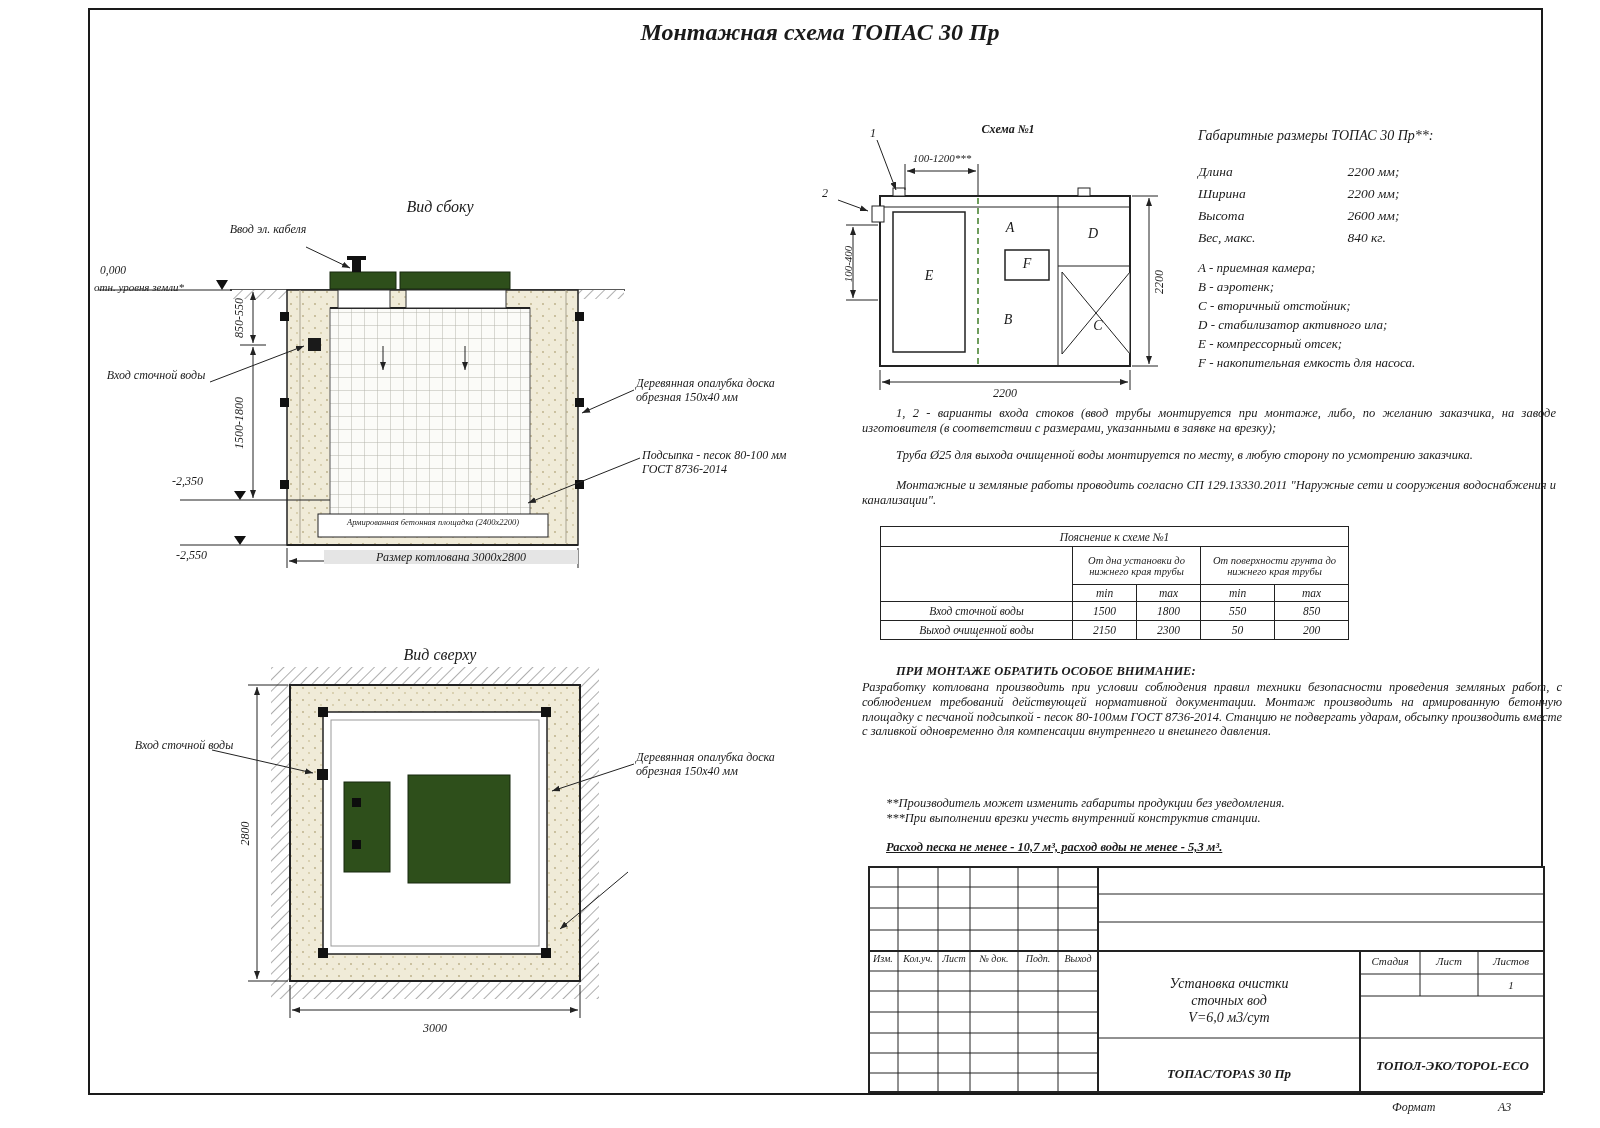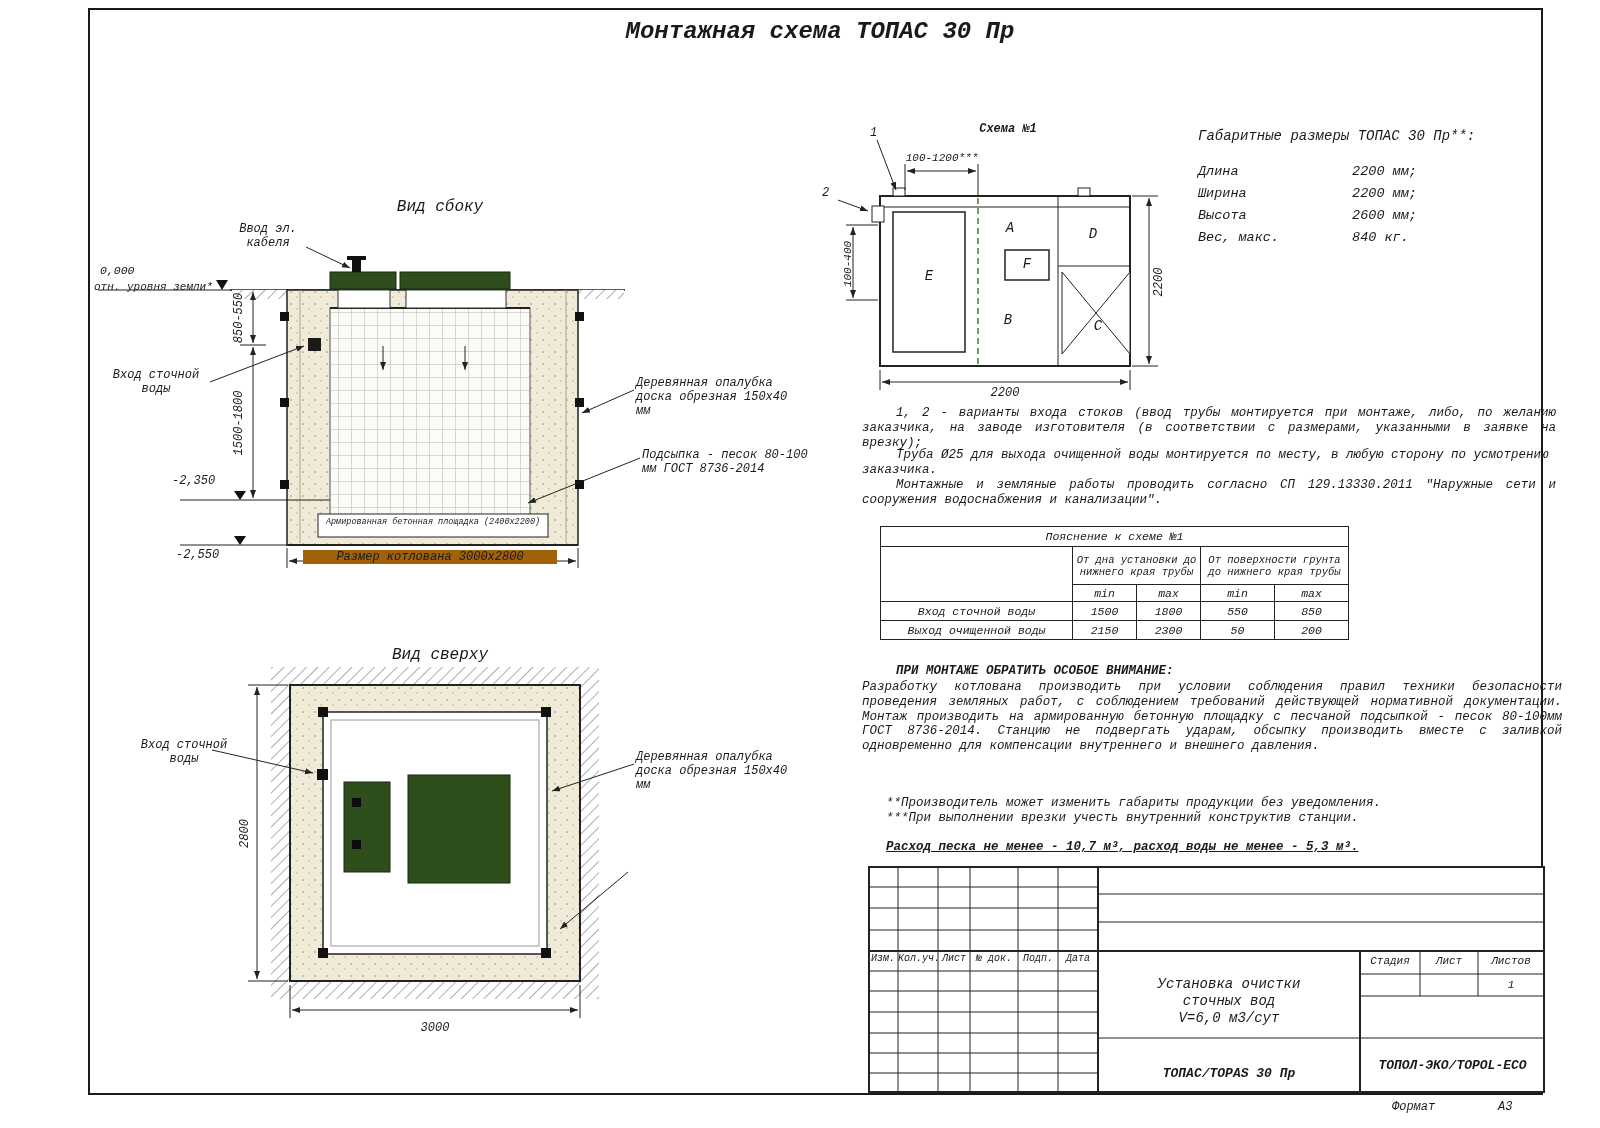--- a/index.html
+++ b/index.html
@@ -1,17 +1,17 @@
 <!DOCTYPE html>
 <html><head>
 <meta charset="utf-8">
 <style>
   html,body{margin:0;padding:0;background:#fff;}
   .sheet{position:relative;width:1600px;height:1128px;background:#fff;overflow:hidden;
-         font-family:Liberation Mono, monospace;color:#1a1a1a;}
+         font-family:Liberation Serif, serif;color:#1a1a1a;}
   .frame{position:absolute;left:88px;top:8px;width:1455px;height:1087px;
          border:2px solid #1a1a1a;box-sizing:border-box;}
   .lbl{position:absolute;font-size:12px;line-height:1.18;font-style:italic;color:#1a1a1a;white-space:normal;}
   .c{text-align:center;}
   .b{font-weight:bold;}
   .vlabel{position:absolute;transform:rotate(-90deg);transform-origin:0 0;text-align:center;
           font-size:12px;font-style:italic;}
   .just{text-align:justify;}
   svg .dim{stroke:#222;stroke-width:1;marker-start:url(#arr);marker-end:url(#arr);}
   svg .lead{stroke:#222;stroke-width:1;marker-end:url(#arr);}
@@ -180,21 +180,21 @@
   <div class="lbl c" style="left:350px;top:198px;width:180px;font-size:16px;">Вид сбоку</div>
   <div class="lbl c" style="left:226px;top:222px;width:84px;">Ввод эл. кабеля</div>
   <div class="lbl" style="left:100px;top:264px;font-size:11.5px;">0,000</div>
   <div class="lbl" style="left:94px;top:281px;font-size:11px;">отн. уровня земли*</div>
   <div class="vlabel" style="left:232px;top:346px;width:56px;">850-550</div>
   <div class="vlabel" style="left:232px;top:501px;width:156px;">1500-1800</div>
   <div class="lbl c" style="left:104px;top:368px;width:104px;">Вход сточной воды</div>
   <div class="lbl" style="left:172px;top:474px;">-2,350</div>
   <div class="lbl" style="left:176px;top:548px;">-2,550</div>
   <div class="lbl c" style="left:320px;top:517px;width:226px;font-size:8.5px;">Армированная бетонная площадка (2400x2200)</div>
-  <div class="lbl c" style="left:303px;top:550px;width:254px;background:#a16207;">Размер котлована 3000x2800</div>
+  <div class="lbl c" style="left:324px;top:550px;width:254px;background:#e5e5e5;">Размер котлована 3000x2800</div>
   <div class="lbl" style="left:636px;top:376px;width:162px;">Деревянная опалубка доска обрезная 150x40 мм</div>
   <div class="lbl" style="left:642px;top:448px;width:168px;">Подсыпка - песок 80-100 мм ГОСТ 8736-2014</div>
 
   <div class="lbl c" style="left:350px;top:646px;width:180px;font-size:16px;">Вид сверху</div>
   <div class="lbl c" style="left:132px;top:738px;width:104px;">Вход сточной воды</div>
   <div class="vlabel" style="left:238px;top:982px;width:297px;">2800</div>
   <div class="lbl c" style="left:400px;top:1013px;width:70px;margin-top:8px;">3000</div>
   <div class="lbl" style="left:636px;top:750px;width:162px;">Деревянная опалубка доска обрезная 150x40 мм</div>
 
   <div class="lbl c" style="left:938px;top:122px;width:140px;font-size:12px;font-weight:600;">Схема №1</div>
@@ -222,20 +222,28 @@
   </div>
   <div class="lbl" style="left:1198px;top:208px;font-size:13.5px;">
     <span style="display:inline-block;width:146px;">Высота</span>
     <span>2600 мм;</span>
   </div>
   <div class="lbl" style="left:1198px;top:230px;font-size:13.5px;">
     <span style="display:inline-block;width:146px;">Вес, макс.</span>
     <span>840 кг.</span>
   </div>
 
+  <div class="lbl" style="left:1198px;top:258px;width:340px;font-size:13px;line-height:19px;">
+    <div>A - приемная камера;</div>
+    <div>B - аэротенк;</div>
+    <div>C - вторичный отстойник;</div>
+    <div>D - стабилизатор активного ила;</div>
+    <div>E - компрессорный отсек;</div>
+    <div>F - накопительная емкость для насоса.</div>
+  </div>
 
   <div class="lbl just" style="left:862px;top:406px;width:694px;font-size:12.5px;text-indent:34px;">1, 2 - варианты входа  стоков (ввод трубы монтируется при монтаже, либо, по желанию заказчика, на заводе изготовителя (в соответствии с размерами, указанными в заявке на врезку);</div>
   <div class="lbl" style="left:862px;top:448px;width:694px;font-size:12.5px;text-indent:34px;">Труба Ø25 для выхода очищенной воды монтируется по месту, в любую сторону по усмотрению заказчика.</div>
   <div class="lbl just" style="left:862px;top:478px;width:694px;font-size:12.5px;text-indent:34px;">Монтажные и земляные работы проводить согласно СП 129.13330.2011 "Наружные сети и сооружения водоснабжения и канализации".</div>
 
   <table class="exp-table">
     <colgroup>
         <col style="width:192px">
         <col style="width:64px">
         <col style="width:64px">
@@ -278,21 +286,21 @@
   <div class="lbl just" style="left:862px;top:680px;width:700px;font-size:12.5px;">Разработку котлована производить при условии соблюдения правил техники безопасности проведения земляных работ, с соблюдением требований действующей нормативной документации.  Монтаж производить на армированную бетонную площадку с песчаной подсыпкой - песок 80-100мм ГОСТ 8736-2014. Станцию не подвергать ударам, обсыпку производить вместе с заливкой одновременно для компенсации внутреннего и внешнего давления.</div>
   <div class="lbl" style="left:886px;top:796px;width:690px;font-size:12.5px;">**Производитель может изменить габариты продукции без уведомления.</div>
   <div class="lbl" style="left:886px;top:811px;width:690px;font-size:12.5px;">***При выполнении врезки учесть внутренний конструктив станции.</div>
   <div class="lbl b" style="left:886px;top:840px;font-size:12.5px;text-decoration:underline;">Расход песка не менее - 10,7 м³, расход воды не менее - 5,3 м³.</div>
 
   <div class="tb-text c" style="left:868px;top:953px;width:30px;font-size:10px;">Изм.</div>
   <div class="tb-text c" style="left:898px;top:953px;width:40px;font-size:10px;">Кол.уч.</div>
   <div class="tb-text c" style="left:938px;top:953px;width:32px;font-size:10px;">Лист</div>
   <div class="tb-text c" style="left:970px;top:953px;width:48px;font-size:10px;">№ док.</div>
   <div class="tb-text c" style="left:1018px;top:953px;width:40px;font-size:10px;">Подп.</div>
-  <div class="tb-text c" style="left:1058px;top:953px;width:40px;font-size:10px;">Дата</div>
+  <div class="tb-text c" style="left:1058px;top:953px;width:40px;font-size:10px;">Выход</div>
 
   <div class="tb-text c" style="left:1098px;top:976px;width:262px;font-size:14px;">Установка очистки</div>
   <div class="tb-text c" style="left:1098px;top:993px;width:262px;font-size:14px;">сточных вод</div>
   <div class="tb-text c" style="left:1098px;top:1010px;width:262px;font-size:14px;">V=6,0 м3/сут</div>
 
   <div class="tb-text c" style="left:1360px;top:955px;width:60px;font-size:11px;text-align:center;">Стадия</div>
   <div class="tb-text c" style="left:1420px;top:955px;width:58px;font-size:11px;">Лист</div>
   <div class="tb-text c" style="left:1478px;top:955px;width:66px;font-size:11px;">Листов</div>
   <div class="tb-text c" style="left:1478px;top:979px;width:66px;font-size:11px;">1</div>
 

